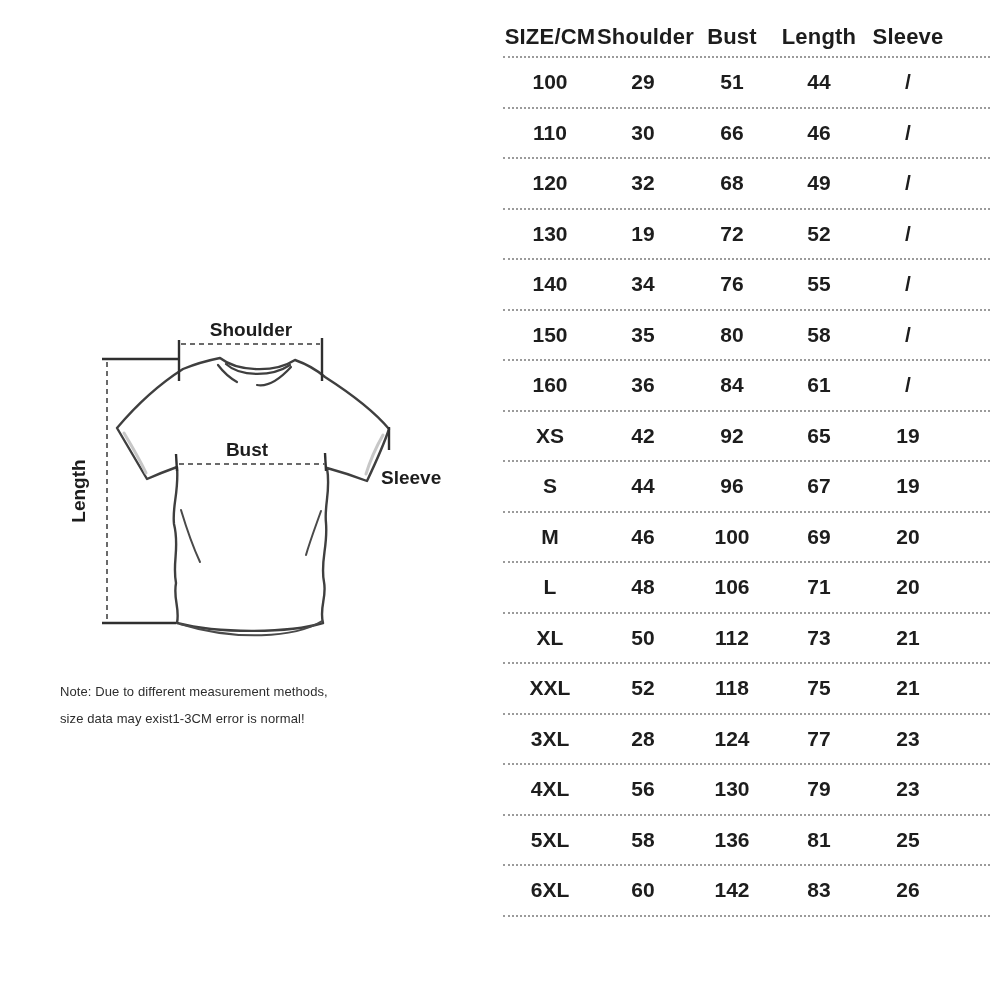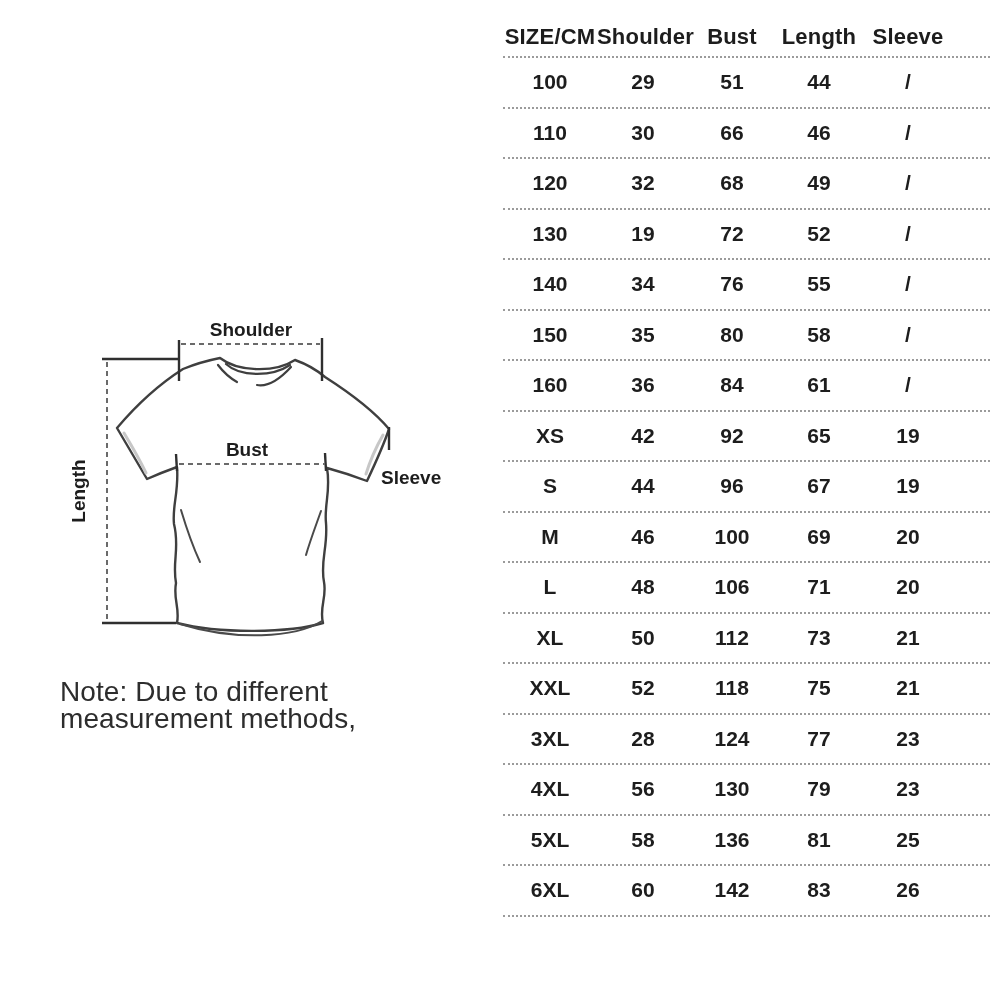--- a/index.html
+++ b/index.html
@@ -5,21 +5,21 @@
   html,body{margin:0;padding:0;background:#ffffff;}
   .canvas{
     position:relative;width:1000px;height:1000px;background:#ffffff;overflow:hidden;
     font-family:"Liberation Sans","DejaVu Sans",sans-serif;color:#1d1d1d;
   }
   
   .diagram{position:absolute;left:40px;top:295px;width:440px;height:400px;}
   .diagram text{font-family:"Liberation Sans","DejaVu Sans",sans-serif;font-size:19px;font-weight:700;fill:#1d1d1d;}
   .note{
     position:absolute;left:60px;top:679px;width:420px;
-    font-size:28px;line-height:26.5px;color:#2d2d2d;font-weight:400;
+    font-size:13px;line-height:26.5px;color:#2d2d2d;font-weight:400;
     letter-spacing:0.1px;
   }
   
   .size-table{position:absolute;left:503px;top:18px;width:487px;}
   .trow{
     display:flex;align-items:center;height:50.5px;box-sizing:border-box;
     border-bottom:2px dotted #9b9b9b;padding-right:37px;
   }
   .trow.header{height:40px;}
   .cell{display:block;text-align:center;font-weight:700;font-size:21px;color:#1d1d1d;}
@@ -78,20 +78,21 @@
     <line x1="349" y1="132" x2="349" y2="155" stroke="#2f2f2f" stroke-width="2.4"></line>
 
     <text x="211" y="41" text-anchor="middle">Shoulder</text>
     <text x="207" y="161" text-anchor="middle">Bust</text>
     <text x="45" y="196" text-anchor="middle" transform="rotate(-90 45 196)">Length</text>
     <text x="341" y="189" text-anchor="start">Sleeve</text>
   </svg>
 
   <div class="note">
     <div>Note: Due to different measurement methods,</div>
+    <div>size data may exist1-3CM error is normal!</div>
   </div>
 
   <div class="size-table">
     <div class="trow header">
       <span class="cell c0">SIZE/CM</span>
       <span class="cell c1">Shoulder</span>
       <span class="cell c2">Bust</span>
       <span class="cell c3">Length</span>
       <span class="cell c4">Sleeve</span>
     </div>

